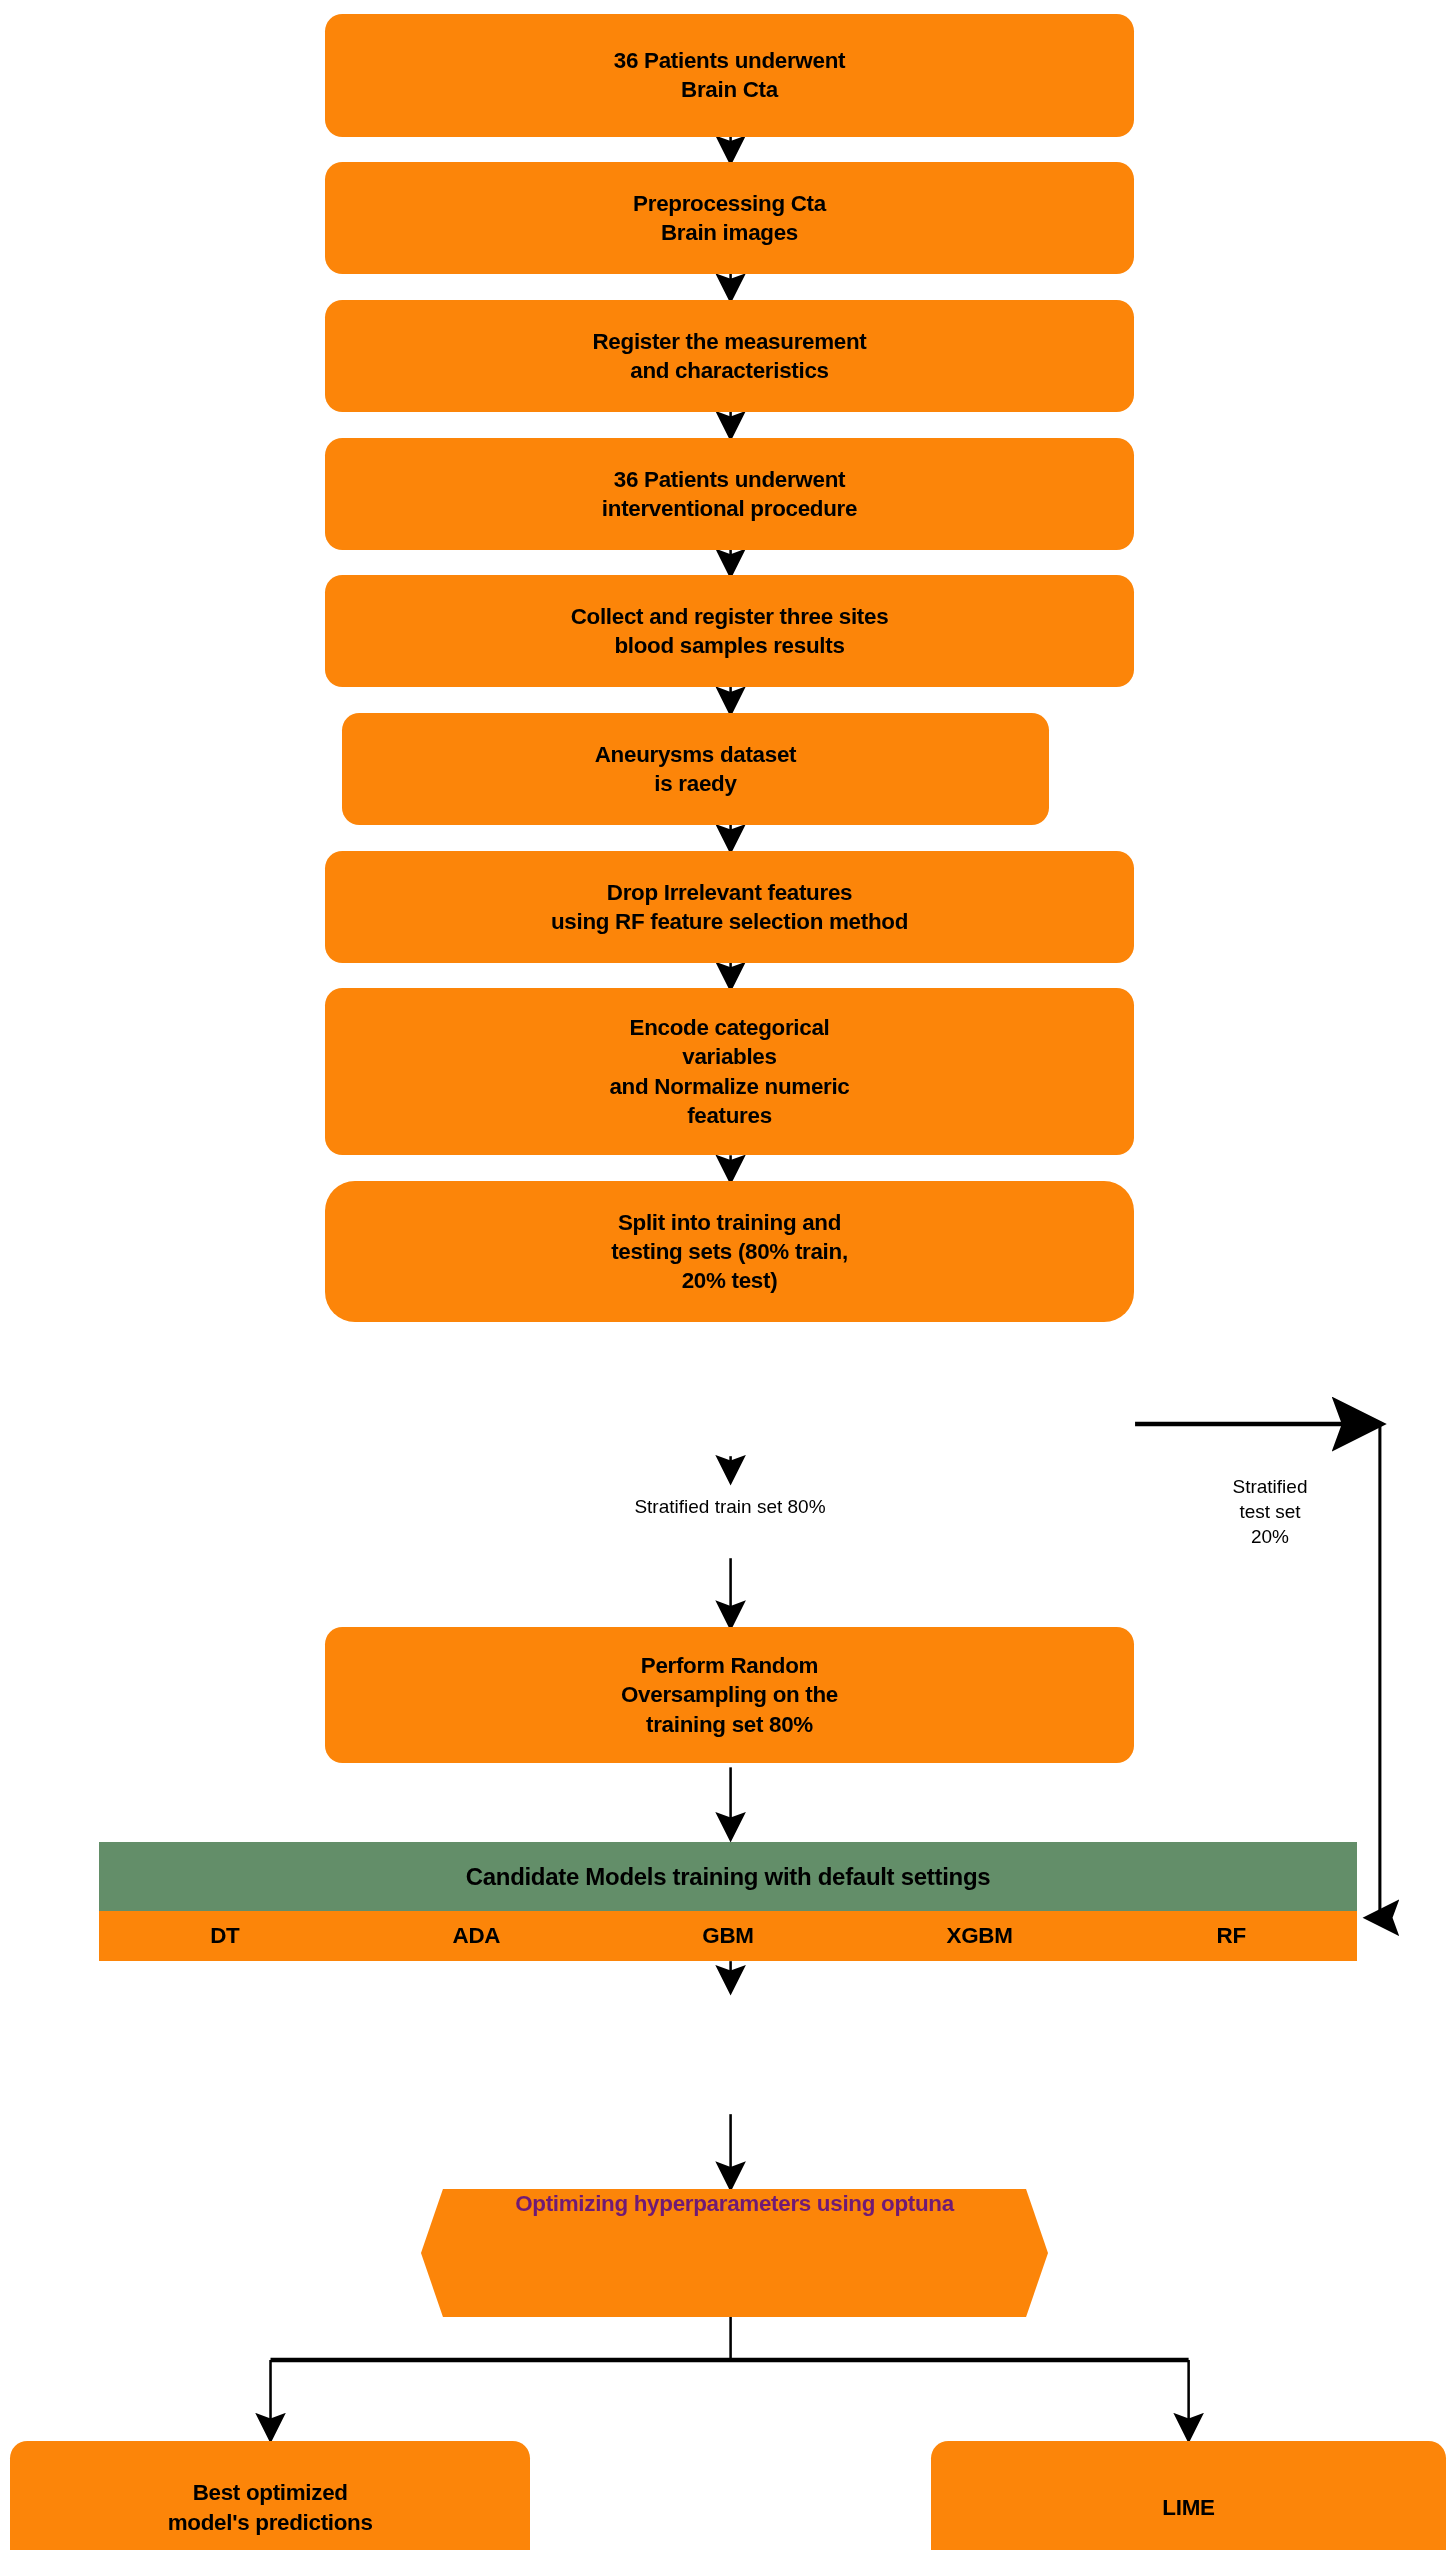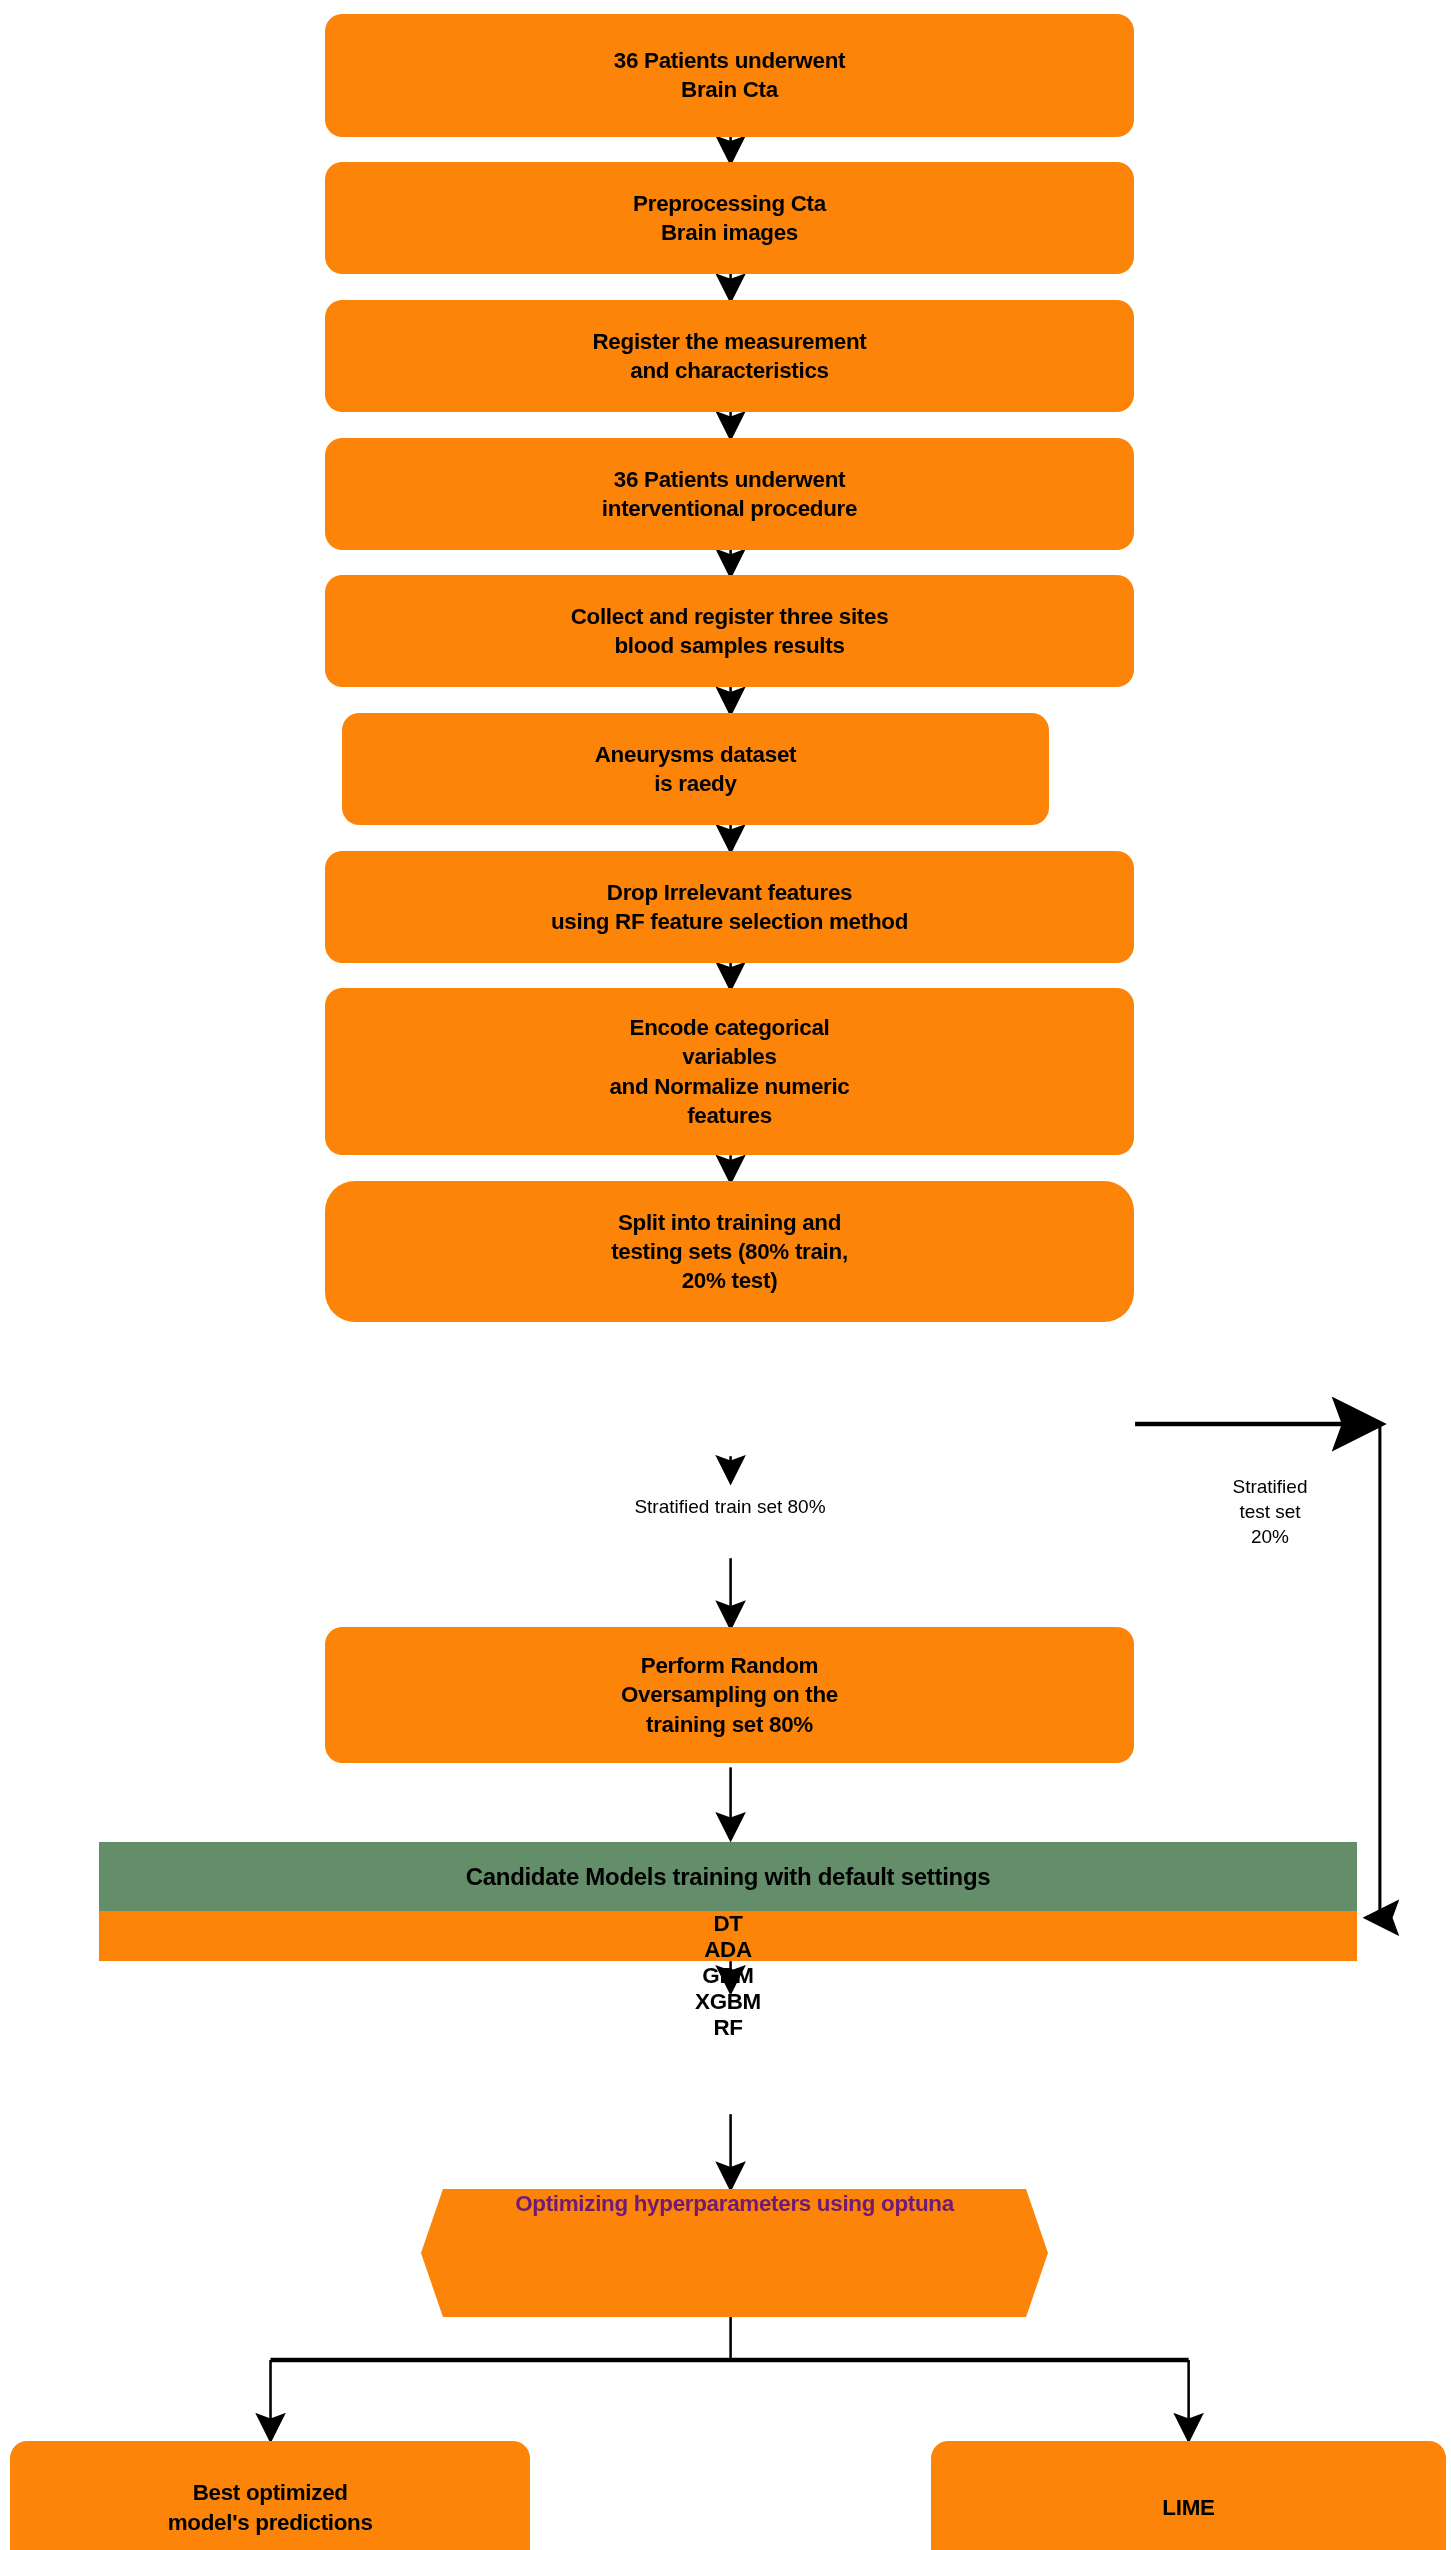--- a/index.html
+++ b/index.html
@@ -200,21 +200,21 @@
   <div class="node rounded" style="left:325px; top:1627px; width:809px; height:136px; font-size:22.4px;">
     <span class="txt">Perform Random
 Oversampling on the
 training set 80%</span>
   </div>
 
   <div class="band-green" style="left:99px; top:1842px; width:1258px; height:69px; font-size:24px; letter-spacing:-0.3px;">
     <span>Candidate Models training with default settings</span>
   </div>
 
-  <div class="band-orange" style="left:99px; top:1911px; width:1258px; height:50px; font-size:22.4px;flex-direction:column;">
+  <div class="band-orange" style="left:99px; top:1911px; width:1258px; height:50px; font-size:22.4px;">
     <span class="model-cell">DT</span>
     <span class="model-cell">ADA</span>
     <span class="model-cell">GBM</span>
     <span class="model-cell">XGBM</span>
     <span class="model-cell">RF</span>
   </div>
 
 
   <div class="hexagon" style="left:421px; top:2189px; width:627px; height:128px; font-size:22.4px;">
     <span class="txt">Optimizing

